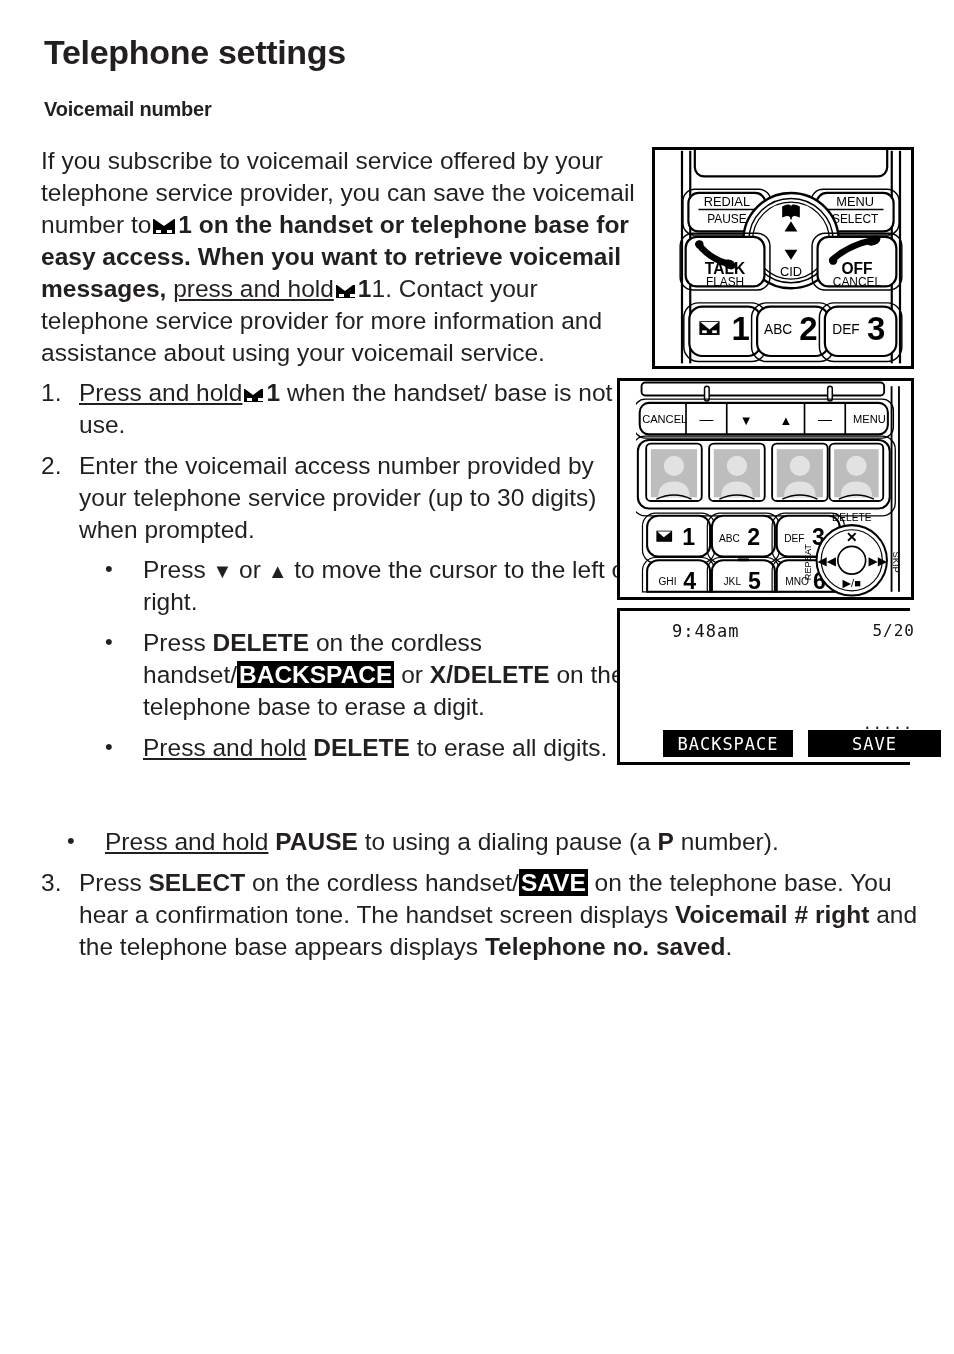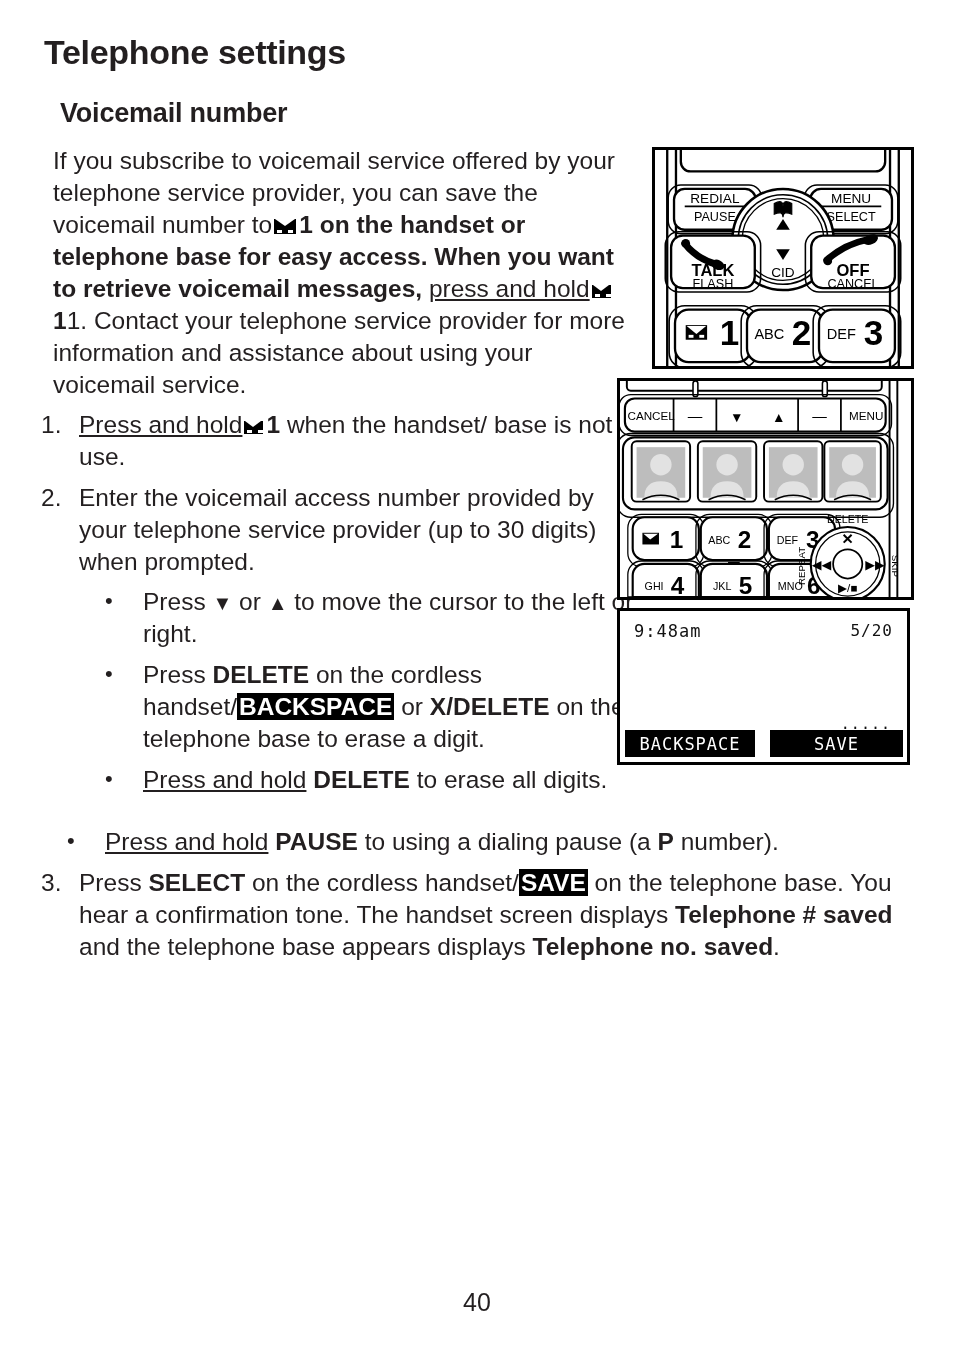--- a/index.html
+++ b/index.html
@@ -13,31 +13,31 @@
   }
   .page{position:relative;width:954px;height:1354px;}
 
   
   .h1{
     position:absolute;left:44px;top:33px;
     font-size:34px;font-weight:bold;letter-spacing:-0.3px;
     color:#231f20;
   }
   .h2{
-    position:absolute;left:60px;top:98px;
-    font-size:27px;font-weight:bold;letter-spacing:-0.2px;
+    position:absolute;left:44px;top:98px;
+    font-size:20px;font-weight:bold;letter-spacing:-0.2px;
     color:#231f20;
   }
 
   
   .col{
     position:absolute;left:41px;top:145px;width:600px;
     font-size:24.5px;line-height:32px;color:#231f20;
   }
-  .para{margin:0 0 4px 12px;}
+  .para{margin:0 0 4px 0;}
   .wide{width:880px;}
 
   ol.steps{margin:8px 0 0 0;padding:0;list-style:none;}
   ol.steps > li{
     position:relative;padding-left:38px;margin-bottom:9px;
   }
   ol.steps > li > .num{
     position:absolute;left:0;top:0;width:32px;
   }
   ul.bullets{margin:8px 0 0 0;padding:0;list-style:none;}
@@ -80,29 +80,29 @@
   .tri-d{font-size:20px;line-height:1;}
   .tri-u{font-size:20px;line-height:1;}
 
   
   .pageno{
     position:absolute;left:0;top:1288px;width:954px;text-align:center;
     font-size:25px;color:#231f20;
   }
 
   
-  .fig{position:absolute;border:3px solid #000;background:#fff;box-sizing:border-box;}
+  .fig{position:absolute;border:3px solid #000;background:#fff;box-sizing:border-box;padding-left:16px;}
   #fig-handset{left:652px;top:147px;width:262px;height:222px;}
   #fig-base{left:617px;top:378px;width:297px;height:222px;}
   #fig-lcd{left:617px;top:608px;width:293px;height:157px;}
 
   .fig svg{display:block;width:100%;height:100%;}
 
   
-  .lcd{position:relative;width:100%;height:100%;background:#fff;}
+  .lcd{position:relative;width:100%;height:100%;background:#fff;margin-left:22px;}
   .lcdtxt{
     position:absolute;font-family:"DejaVu Sans Mono", monospace;
     color:#111;letter-spacing:1px;
   }
   #lcd-time{left:14px;top:10px;font-size:17px;}
   #lcd-date{right:14px;top:10px;font-size:16px;}
   #lcd-title{left:0;right:0;top:33px;text-align:center;font-size:22px;letter-spacing:2px;}
   #lcd-dots{right:16px;top:104px;font-size:15px;letter-spacing:1px;}
   .softkey{
     position:absolute;bottom:5px;height:27px;background:#000;color:#fff;
@@ -180,21 +180,21 @@
       </li>
     </ul>
 
     <ol class="steps" style="margin-top:6px;">
       <li>
         <span class="num">3.</span>
         <span>Press</span>
         <b>SELECT</b>
         <span>on the cordless handset/</span><span class="inv">SAVE</span>
         <span>on the telephone base. You hear a confirmation tone. The handset screen displays</span>
-        <b>Telephone # saved</b>
+        <b>Voicemail # right</b>
         <span>and the telephone base appears displays</span>
         <b>Telephone no. saved</b><span>.</span>
       </li>
     </ol>
   </div>
 
   <div class="fig" id="fig-handset">
     <svg viewBox="0 0 262 222" xmlns="http://www.w3.org/2000/svg" font-family="Liberation Sans, sans-serif">
       <g fill="none" stroke="#000" stroke-width="2.4">
 
@@ -415,15 +415,14 @@
   <div class="fig" id="fig-lcd">
     <div class="lcd">
       <div class="lcdtxt" id="lcd-time">9:48am</div>
       <div class="lcdtxt" id="lcd-date">5/20</div>
       <div class="lcdtxt" id="lcd-dots">.....</div>
       <div class="softkey" id="lcd-sk-left">BACKSPACE</div>
       <div class="softkey" id="lcd-sk-right">SAVE</div>
     </div>
   </div>
 
-  <div class="pageno">40</div>
 
 </div>
 
 </body></html>

